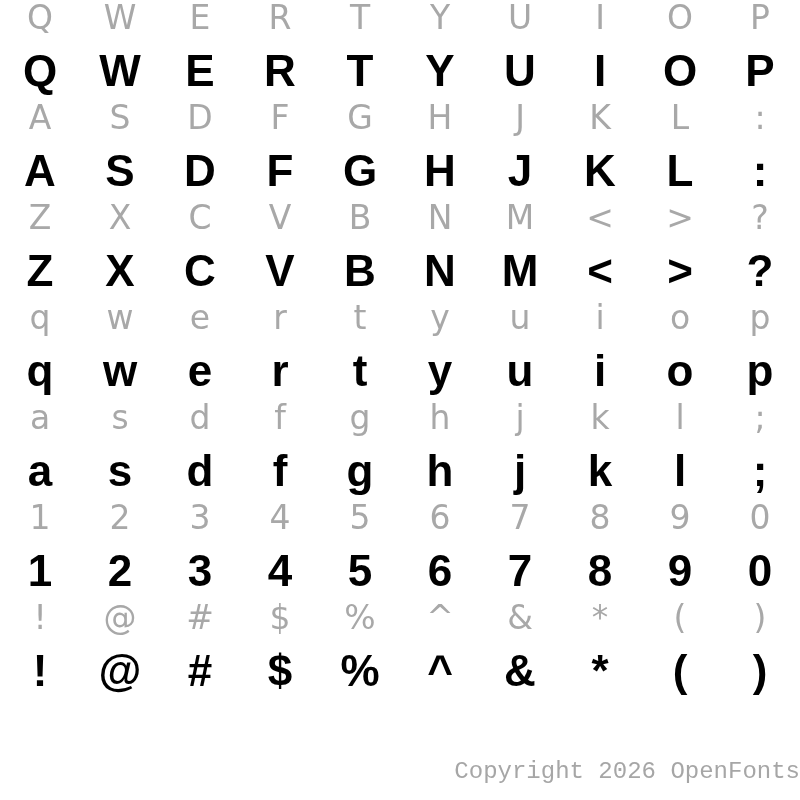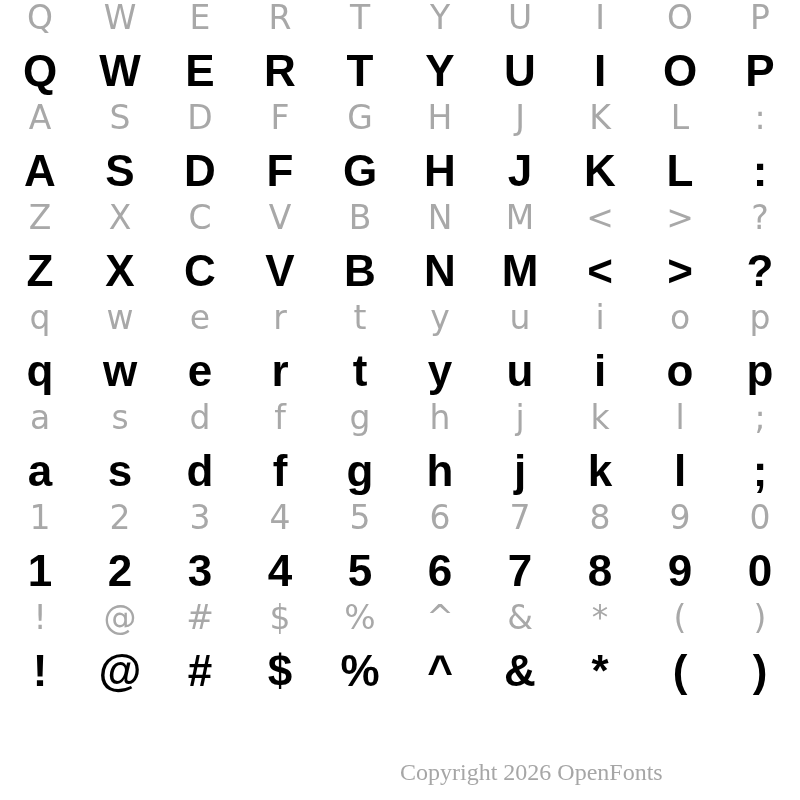--- a/index.html
+++ b/index.html
@@ -48,22 +48,22 @@
     text-align: center;
     flex: 0 0 80px;
   }
   #footer {
     position: absolute;
     top: 757px;
     left: 400px;
     width: 400px;
     height: 30px;
     line-height: 30px;
-    text-align: left;
-    font-family: Liberation Serif, serif;
+    text-align: right;
+    font-family: Liberation Mono, monospace;
     font-size: 24px;
   }
 </style>
 </head>
 <body style="background: rgb(255, 255, 255);">
 
 <div id="specimen-grid">
     <div class="char-row gray" style="top: 0px; color: rgb(168, 168, 168);">
       <span class="cell">Q</span>
       <span class="cell">W</span>

